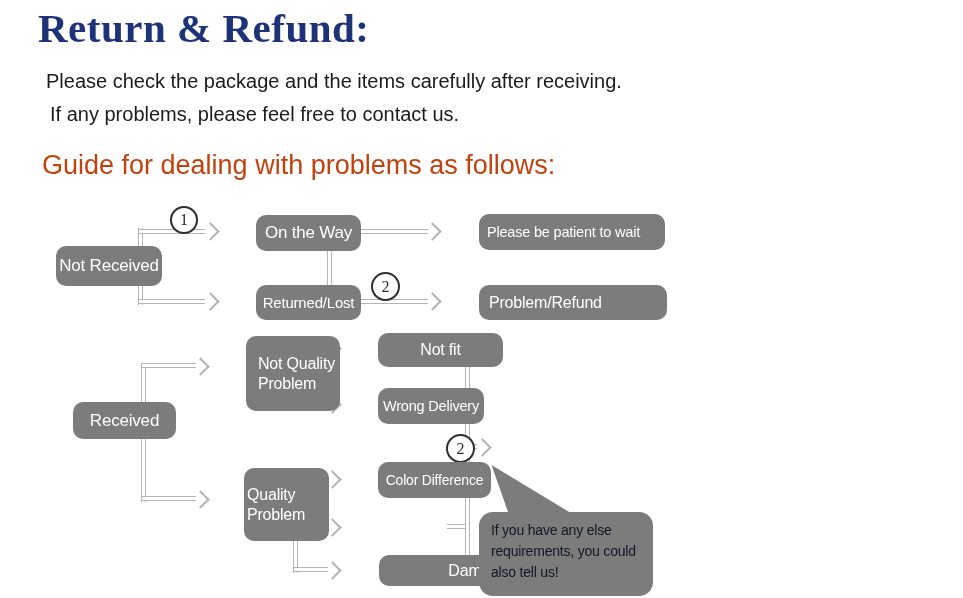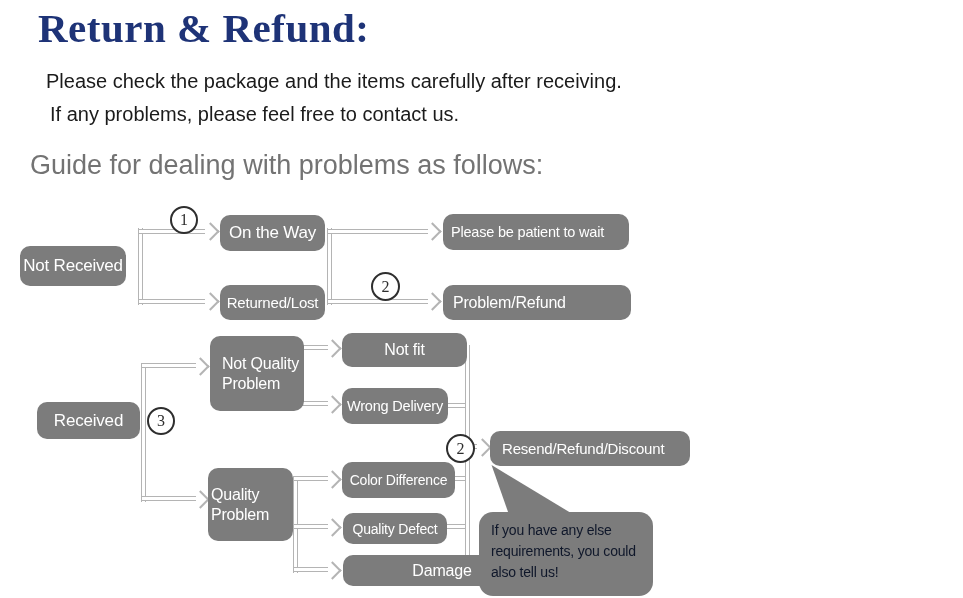--- a/index.html
+++ b/index.html
@@ -8,26 +8,26 @@
     font-family:"Liberation Sans", sans-serif; overflow:hidden;
   }
   
   .title {
     position:absolute; left:38px; top:4px;
     font-family:"Liberation Serif", serif; font-weight:bold;
     font-size:41px; color:var(--title_text,#1e3377); letter-spacing:0.5px;
   }
   .intro1 { position:absolute; left:46px; top:70px;  font-size:20px; color:#1b1b1b; }
   .intro2 { position:absolute; left:50px; top:103px; font-size:20px; color:#1b1b1b; }
-  .guide  { position:absolute; left:30px; top:150px; font-size:27px; color:#737373; }
+  .guide  { position:absolute; left:42px; top:150px; font-size:27px; color:#c2410c; }
   
   .node {
     position:absolute; background:var(--node_fill,#7c7c7c); color:var(--node_text,#ffffff);
     border-radius:10px; display:flex; align-items:center; justify-content:center;
-    font-size:16px; white-space:nowrap; letter-spacing:-0.2px;
+    font-size:16px; white-space:nowrap; letter-spacing:-0.2px;margin-left:36px;
   }
   .node.left { justify-content:flex-start; }
   .node.wrap { white-space:normal; line-height:1.25; }
   
   .hl {
     position:absolute; height:3px; background:#ffffff;
     border-top:1.5px solid var(--connector,#b4b4b4);
     border-bottom:1.5px solid var(--connector,#b4b4b4);
   }
   .vl {
@@ -125,23 +125,21 @@
   <div class="node" style="left:220px; top:285px; width:105px; height:35px; font-size:15px;">Returned/Lost</div>
   <div class="node left" style="left:443px; top:214px; width:178px; height:36px; font-size:14.5px; padding-left:8px;">Please be patient to wait</div>
   <div class="node left" style="left:443px; top:285px; width:178px; height:35px; font-size:16px; padding-left:10px;">Problem/Refund</div>
 
   <div class="node" style="left:37px;  top:402px; width:103px; height:37px; font-size:17px;">Received</div>
   <div class="node left wrap" style="left:210px; top:336px; width:82px; height:75px; font-size:16px; padding-left:12px;">Not Quality Problem</div>
   <div class="node left wrap" style="left:208px; top:468px; width:82px; height:73px; font-size:16px; padding-left:3px;">Quality Problem</div>
   <div class="node" style="left:342px; top:333px; width:125px; height:34px; font-size:16px;">Not fit</div>
   <div class="node" style="left:342px; top:388px; width:106px; height:36px; font-size:14.5px;">Wrong Delivery</div>
   <div class="node" style="left:342px; top:462px; width:113px; height:36px; font-size:14px;">Color Difference</div>
-  <div class="node" style="left:343px; top:513px; width:104px; height:31px; font-size:14px;">Quality Defect</div>
   <div class="node" style="left:343px; top:555px; width:104px; height:31px; font-size:16px;padding-left:47px;">Damage</div>
-  <div class="node left" style="left:490px; top:431px; width:188px; height:35px; font-size:15px; padding-left:12px;">Resend/Refund/Discount</div>
 
   <div class="tail"></div>
   <div class="bubble">
     <div>If you have any else</div>
     <div>requirements, you could</div>
     <div>also tell us!</div>
   </div>
 
 </div>
 

